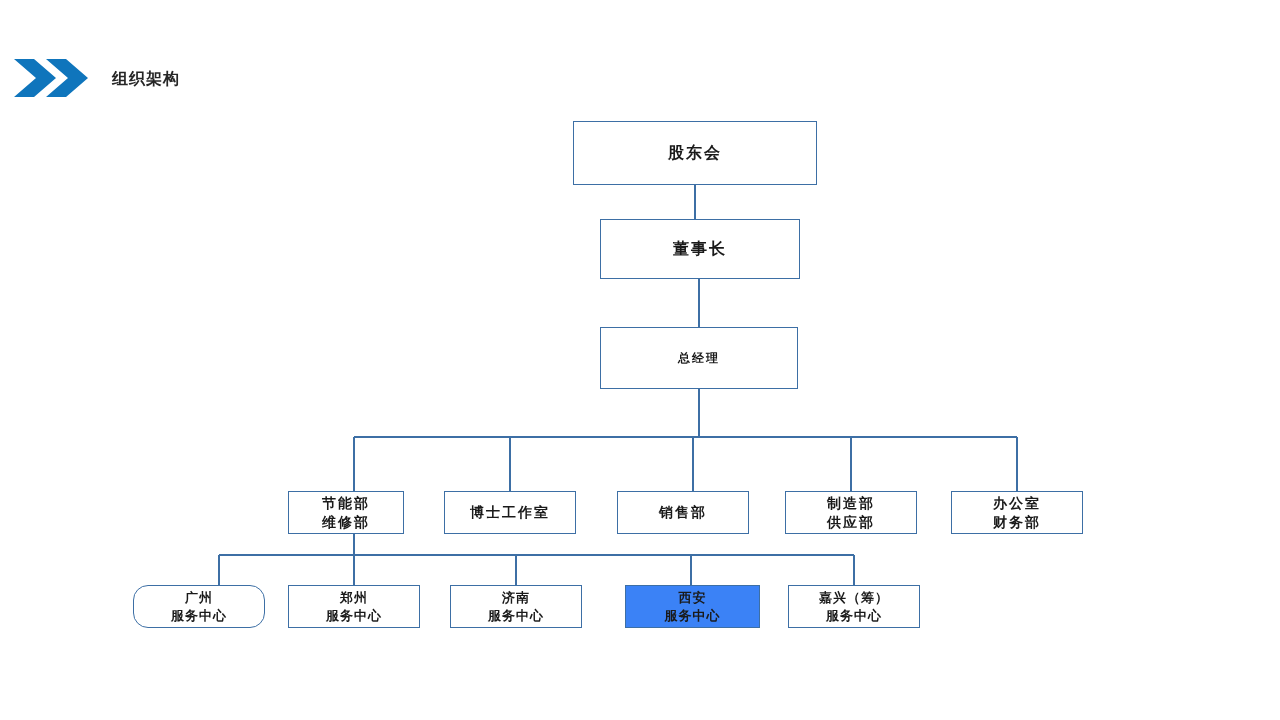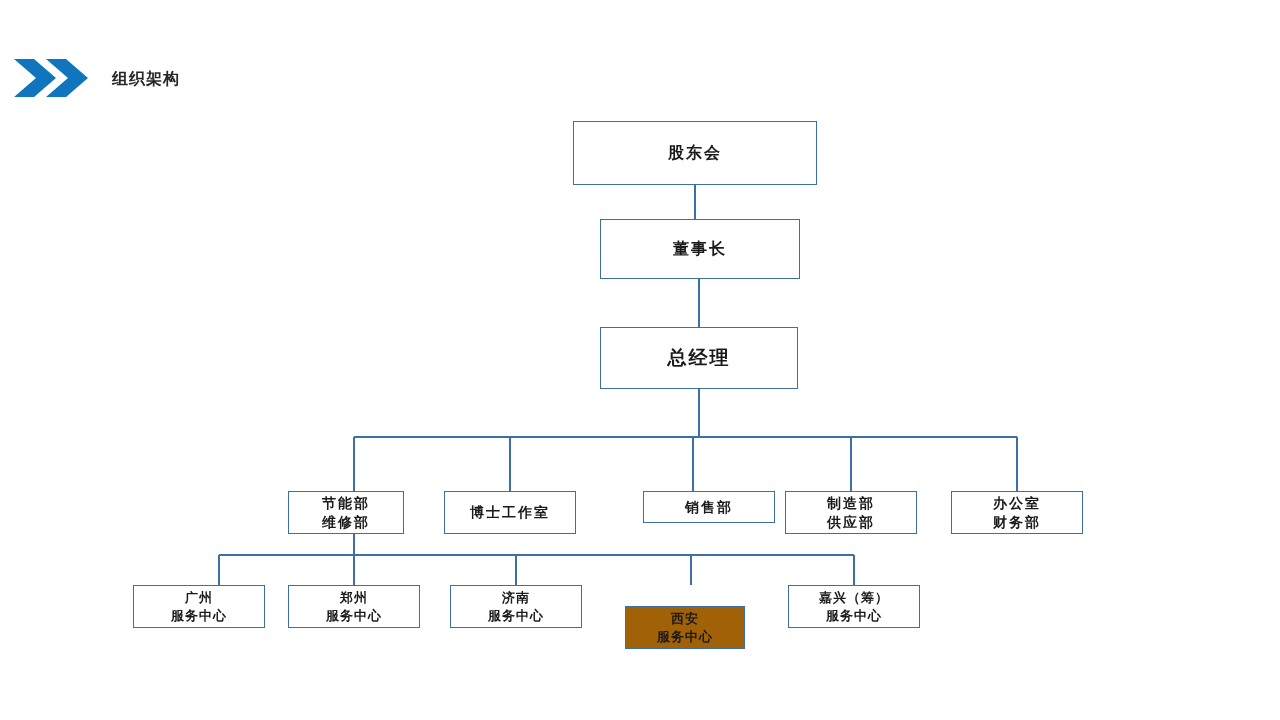--- a/index.html
+++ b/index.html
@@ -77,21 +77,21 @@
   .node .line1,
   .node .line2 {
     display: block;
     white-space: nowrap;
     letter-spacing: 2px;
     font-weight: bold;
   }
 
   .node.level-1 { font-size: 16px; }
   .node.level-2 { font-size: 16px; }
-  .node.level-3 { font-size: 19px; }
+  .node.level-3 { font-size: 12px; }
   .node.level-4 { font-size: 14px; line-height: 19px; }
   .node.level-5 { font-size: 13px; line-height: 18px; }
   .node.level-5 .line1,
   .node.level-5 .line2 { letter-spacing: 1px; }
 </style>
 </head>
 <body>
 
 <div id="header">
   <div id="chevron-group">
@@ -132,44 +132,44 @@
       <div class="node level-3" style="left: 600px; top: 327px; width: 198px; height: 62px; border-color: rgb(61, 111, 165); background: rgb(255, 255, 255);">
         <span class="line1">总经理</span>
       </div>
       <div class="node level-4" style="left: 288px; top: 491px; width: 116px; height: 43px; border-color: rgb(61, 111, 165); background: rgb(255, 255, 255);">
         <span class="line1">节能部</span>
         <span class="line2">维修部</span>
       </div>
       <div class="node level-4" style="left: 444px; top: 491px; width: 132px; height: 43px; border-color: rgb(61, 111, 165); background: rgb(255, 255, 255);">
         <span class="line1">博士工作室</span>
       </div>
-      <div class="node level-4" style="left: 643px; top: 491px; width: 132px; height: 32px; border-color: rgb(61, 111, 165); background: rgb(255, 255, 255);">
+      <div class="node level-4" style="left: 617px; top: 491px; width: 132px; height: 43px; border-color: rgb(61, 111, 165); background: rgb(255, 255, 255);">
         <span class="line1">销售部</span>
       </div>
       <div class="node level-4" style="left: 785px; top: 491px; width: 132px; height: 43px; border-color: rgb(61, 111, 165); background: rgb(255, 255, 255);">
         <span class="line1">制造部</span>
         <span class="line2">供应部</span>
       </div>
       <div class="node level-4" style="left: 951px; top: 491px; width: 132px; height: 43px; border-color: rgb(61, 111, 165); background: rgb(255, 255, 255);">
         <span class="line1">办公室</span>
         <span class="line2">财务部</span>
       </div>
-      <div class="node level-5" style="left: 133px; top: 585px; width: 132px; height: 43px; border-color: rgb(61, 111, 165); background: rgb(255, 255, 255);">
+      <div class="node level-5" style="left: 133px; top: 585px; width: 132px; height: 43px; border-color: rgb(61, 111, 165); background: rgb(255, 255, 255); border-radius: 15px;">
         <span class="line1">广州</span>
         <span class="line2">服务中心</span>
       </div>
       <div class="node level-5" style="left: 288px; top: 585px; width: 132px; height: 43px; border-color: rgb(61, 111, 165); background: rgb(255, 255, 255);">
         <span class="line1">郑州</span>
         <span class="line2">服务中心</span>
       </div>
       <div class="node level-5" style="left: 450px; top: 585px; width: 132px; height: 43px; border-color: rgb(61, 111, 165); background: rgb(255, 255, 255);">
         <span class="line1">济南</span>
         <span class="line2">服务中心</span>
       </div>
-      <div class="node level-5" style="left: 625px; top: 585px; width: 120px; height: 43px; border-color: rgb(61, 111, 165); background: #a16207; margin-top: 21px;">
+      <div class="node level-5" style="left: 625px; top: 585px; width: 135px; height: 43px; border-color: rgb(61, 111, 165); background: #3b82f6;">
         <span class="line1">西安</span>
         <span class="line2">服务中心</span>
       </div>
       <div class="node level-5" style="left: 788px; top: 585px; width: 132px; height: 43px; border-color: rgb(61, 111, 165); background: rgb(255, 255, 255);">
         <span class="line1">嘉兴（筹）</span>
         <span class="line2">服务中心</span>
       </div>
     </div>
 </div>
 

